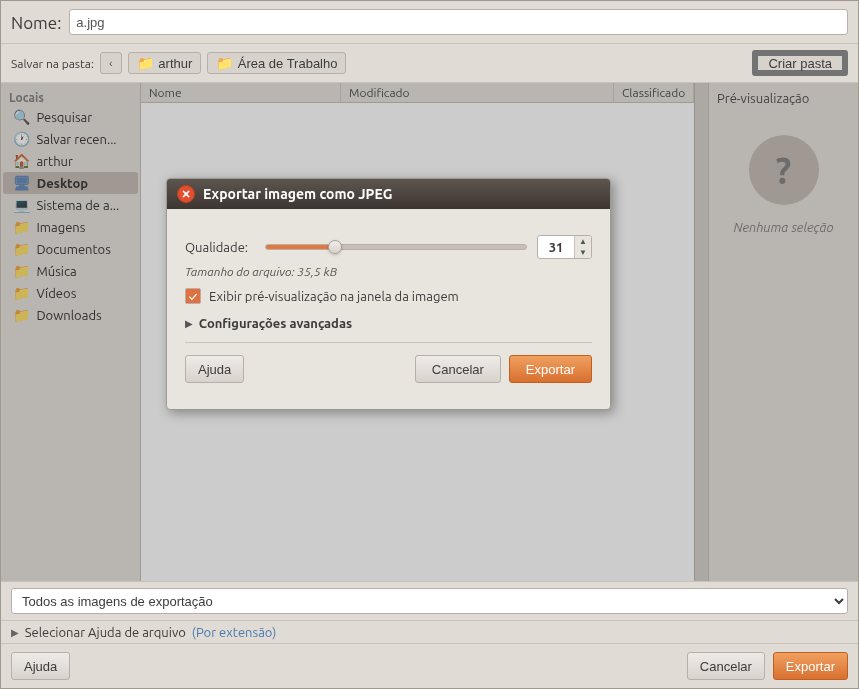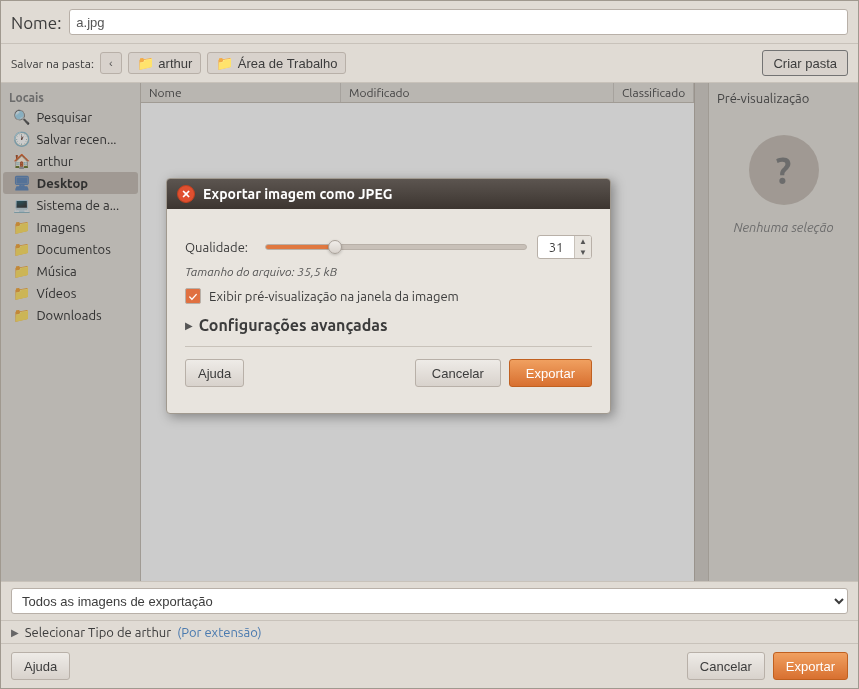--- a/index.html
+++ b/index.html
@@ -88,21 +88,21 @@
       color: #3c3c3c;
     }
     .breadcrumb-btn .folder-icon {
       color: #6a8fbf;
       font-size: 14px;
     }
     .spacer { flex: 1; }
     .create-folder-btn {
       height: 26px;
       background: #d8d2cc;
-      border: 1px solid #737373;
+      border: 6px solid #737373;
       border-radius: 3px;
       cursor: pointer;
       font-size: 13px;
       padding: 0 10px;
       color: #3c3c3c;
     }
 
     
     .content-area {
       flex: 1;
@@ -374,20 +374,21 @@
       background: #fff;
       border-radius: 3px;
       overflow: hidden;
     }
     .quality-value {
       flex: 1;
       text-align: center;
       font-size: 13px;
       color: #3c3c3c;
       padding: 2px 4px;
+      font-weight: bold;
     }
     .spinbox-btns {
       display: flex;
       flex-direction: column;
       border-left: 1px solid #c8c2ba;
     }
     .spinbox-btn {
       width: 16px;
       height: 11px;
       background: #e8e4de;
@@ -442,21 +443,21 @@
       align-items: center;
       gap: 6px;
       margin-bottom: 12px;
       cursor: pointer;
     }
     .expand-tri {
       font-size: 10px;
       color: #555;
     }
     .advanced-label {
-      font-size: 16px;
+      font-size: 13px;
       font-weight: bold;
       color: #3c3c3c;
     }
 
     
     .modal-sep {
       border: none;
       border-top: 1px solid #c8c2ba;
       margin: 8px 0 12px;
     }
@@ -657,21 +658,21 @@
   </div>
 
   <div class="bottom-bar">
     <select class="file-type-select">
       <option>Todos as imagens de exportação</option>
     </select>
   </div>
 
   <div class="file-type-row">
     <span class="expand-icon">▶</span>
-    <span>Selecionar Tipo de arthur</span>
+    <span>Selecionar Ajuda de arquivo</span>
     <span class="link-style">(Por extensão)</span>
   </div>
 
   <div class="action-row">
     <button class="action-btn">Ajuda</button>
     <div class="spacer"></div>
     <button class="action-btn">Cancelar</button>
     <button class="action-btn orange">Exportar</button>
   </div>
 

